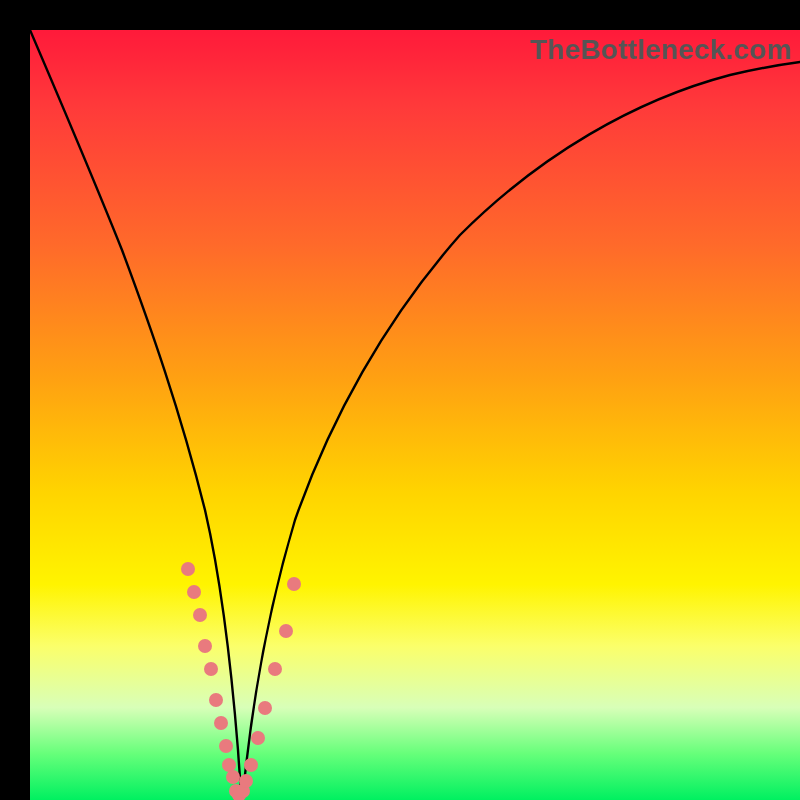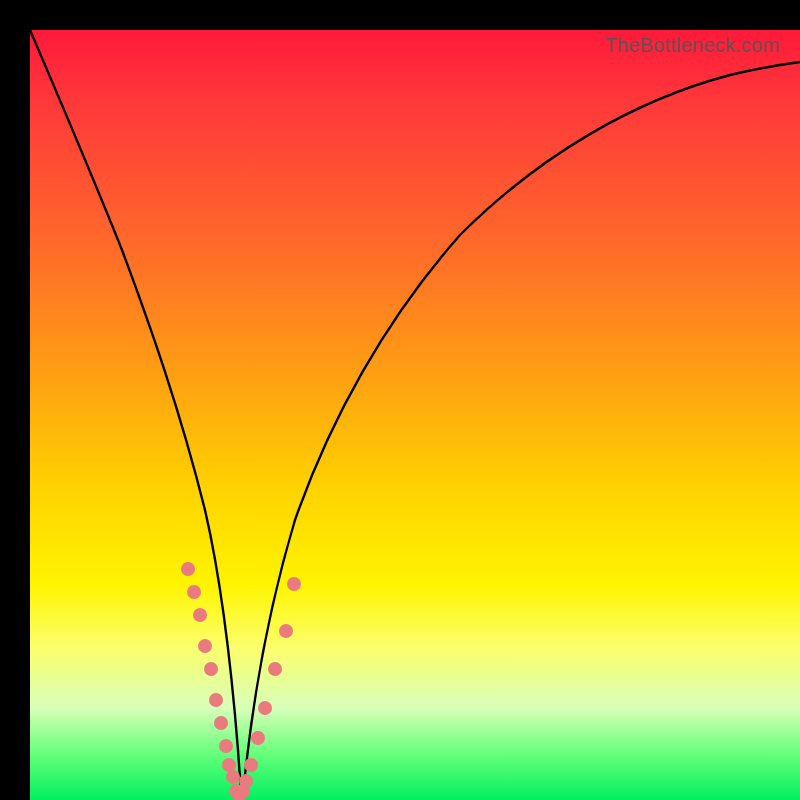--- a/index.html
+++ b/index.html
@@ -31,23 +31,23 @@
       #ffd400 60%,
       #fff400 72%,
       #fbff6a 80%,
       #d8ffb8 88%,
       #66ff7a 94%,
       #00f060 100%);
   }
   .watermark {
     position: absolute;
     top: 4px;
-    right: 20px;
-    font-size: 20px;
-    font-weight: 400;
+    right: 8px;
+    font-size: 28px;
+    font-weight: 700;
     color: #555;
     letter-spacing: 0.2px;
     user-select: none;
   }
   svg.curve {
     position: absolute;
     left: 0;
     top: 0;
     width: 770px;
     height: 770px;

